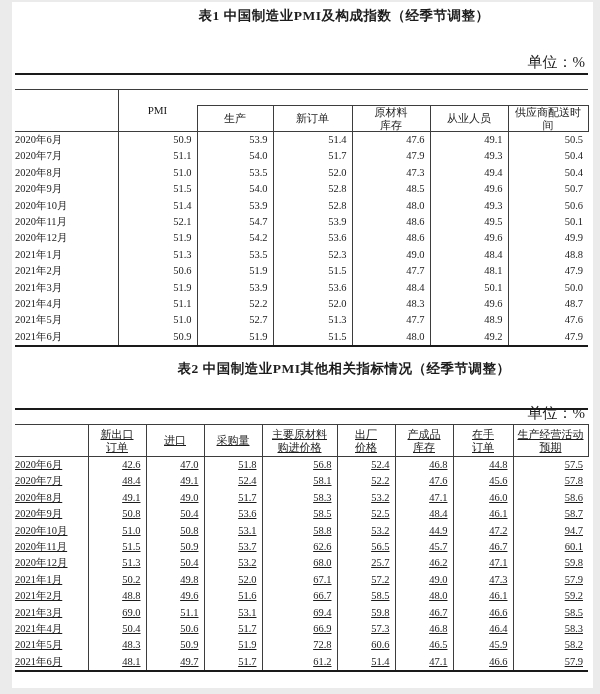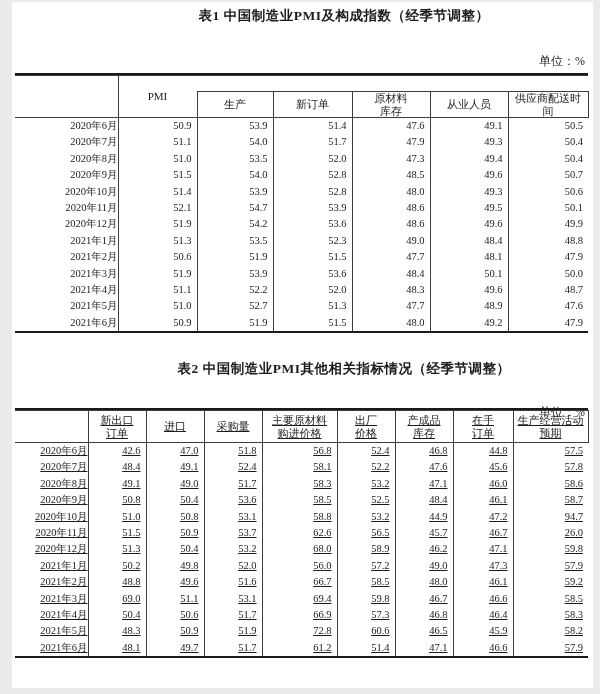--- a/index.html
+++ b/index.html
@@ -18,28 +18,28 @@
   .title{
     position:absolute;left:0;width:600px;
     text-align:center;font-size:13.5px;font-weight:bold;
     letter-spacing:0.5px;
     margin-left:44px;
   }
   #title1{top:7px;}
   #title2{top:360px;}
   .unit{
     position:absolute;right:15px;
-    font-size:12px;
+    font-size:15px;
   }
   #unit1{top:53px;}
   #unit2{top:404px;}
   .tblwrap{
     position:absolute;left:15px;width:573px;
     border-top:2px solid #1a1a1a;
-    padding-top:0;
+    padding-top:14px;
   }
   #t1wrap{top:73px;}
   #t2wrap{top:408px;text-decoration:underline;}
   table{
     border-collapse:collapse;table-layout:fixed;width:573px;
     border-top:1px solid #3d3d3d;
   }
   th,td{padding:0;font-weight:normal;overflow:hidden;}
   
   #t1 tr.h1{height:16px;}
@@ -52,21 +52,21 @@
   
   #t2 tr.h{height:32px;}
   #t2 th{font-size:11px;line-height:13px;text-align:center;vertical-align:middle;
          border:1px solid #3d3d3d;border-top:none;}
   #t2 th.monthhead{border-left:none;}
   #t2 th:last-child{border-right:1px solid #3d3d3d;margin-left:12px;}
   
   tbody tr{height:16.4px;}
   tbody td{font-size:10.5px;line-height:16.4px;vertical-align:middle;
            border-left:1px solid #3d3d3d;}
-  tbody td.month{border-left:none;text-align:right;}
+  tbody td.month{border-left:none;text-align:left;}
   tbody td.val{text-align:right;padding-right:5px;}
   tbody tr:last-child td{border-bottom:2px solid #1a1a1a;}
 </style>
 </head>
 <body>
 
 <div id="canvas">
   <div id="page"></div>
 
   <div id="title1" class="title">表1 中国制造业PMI及构成指数（经季节调整）</div>
@@ -347,39 +347,39 @@
           </tr>
           <tr>
             <td class="month">2020年11月</td>
             <td class="val">51.5</td>
             <td class="val">50.9</td>
             <td class="val">53.7</td>
             <td class="val">62.6</td>
             <td class="val">56.5</td>
             <td class="val">45.7</td>
             <td class="val">46.7</td>
-            <td class="val">26.0</td>
+            <td class="val">60.1</td>
           </tr>
           <tr>
             <td class="month">2020年12月</td>
             <td class="val">51.3</td>
             <td class="val">50.4</td>
             <td class="val">53.2</td>
             <td class="val">68.0</td>
-            <td class="val">58.9</td>
+            <td class="val">25.7</td>
             <td class="val">46.2</td>
             <td class="val">47.1</td>
             <td class="val">59.8</td>
           </tr>
           <tr>
             <td class="month">2021年1月</td>
             <td class="val">50.2</td>
             <td class="val">49.8</td>
             <td class="val">52.0</td>
-            <td class="val">56.0</td>
+            <td class="val">67.1</td>
             <td class="val">57.2</td>
             <td class="val">49.0</td>
             <td class="val">47.3</td>
             <td class="val">57.9</td>
           </tr>
           <tr>
             <td class="month">2021年2月</td>
             <td class="val">48.8</td>
             <td class="val">49.6</td>
             <td class="val">51.6</td>

